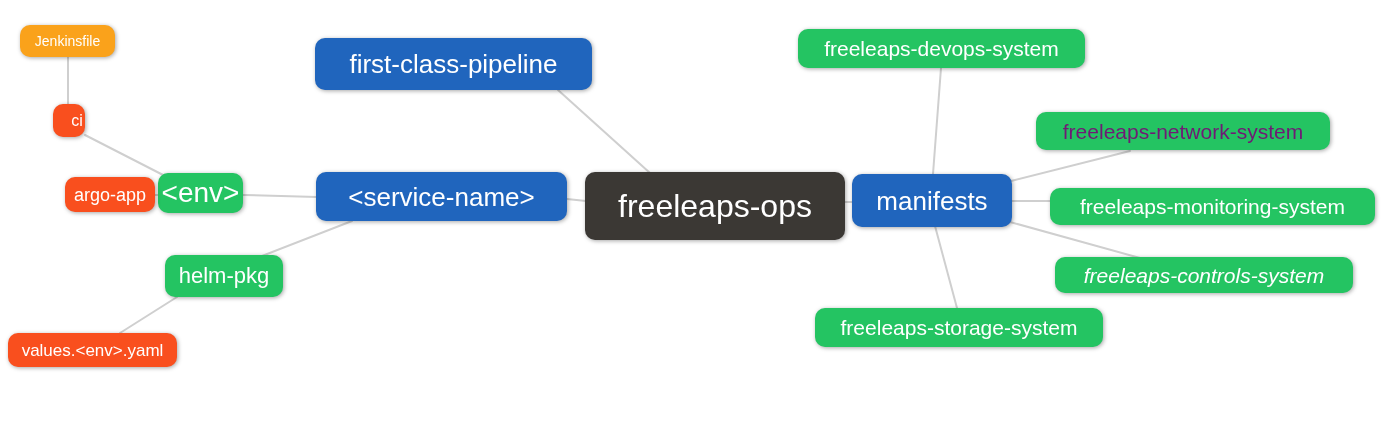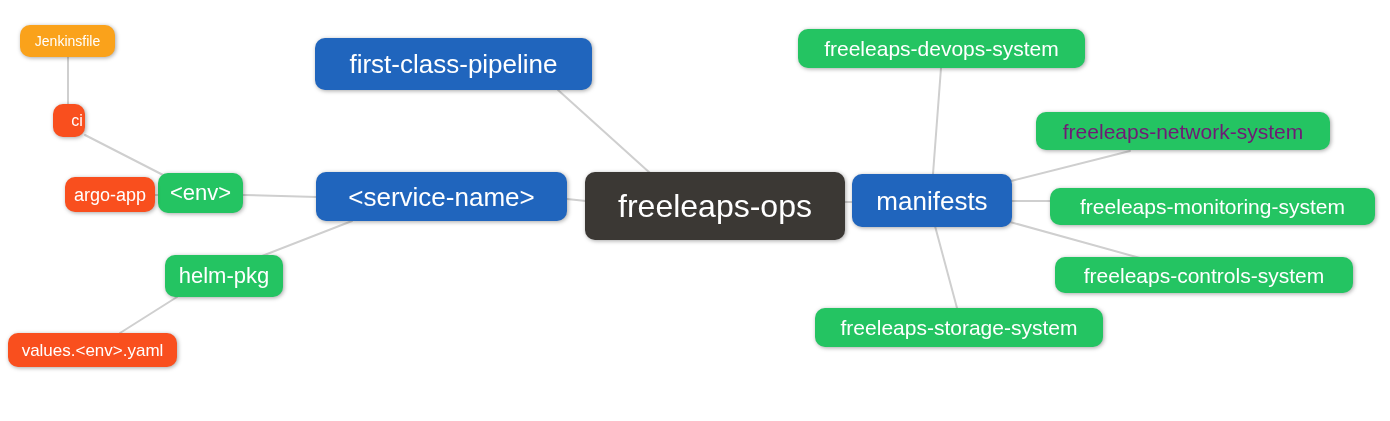--- a/index.html
+++ b/index.html
@@ -54,24 +54,24 @@
       <line x1="933" y1="174" x2="941" y2="68" stroke="#CFCFCF" stroke-width="2" stroke-linecap="round"></line>
       <line x1="1011" y1="181" x2="1130" y2="151" stroke="#CFCFCF" stroke-width="2" stroke-linecap="round"></line>
       <line x1="1011" y1="201" x2="1051" y2="201" stroke="#CFCFCF" stroke-width="2" stroke-linecap="round"></line>
       <line x1="1010" y1="222" x2="1140" y2="258" stroke="#CFCFCF" stroke-width="2" stroke-linecap="round"></line>
       <line x1="935" y1="226" x2="957" y2="308" stroke="#CFCFCF" stroke-width="2" stroke-linecap="round"></line>
     </svg>
 <div class="node" style="left: 585px; top: 172px; width: 260px; height: 68px; font-size: 32px; background: rgb(59, 56, 52); color: rgb(255, 255, 255);">freeleaps-ops</div>
     <div class="node" style="left: 315px; top: 38px; width: 277px; height: 52px; font-size: 26px; background: rgb(32, 101, 189); color: rgb(255, 255, 255);">first-class-pipeline</div>
     <div class="node" style="left: 316px; top: 172px; width: 251px; height: 49px; font-size: 26px; background: rgb(32, 101, 189); color: rgb(255, 255, 255);">&lt;service-name&gt;</div>
     <div class="node" style="left: 852px; top: 174px; width: 160px; height: 53px; font-size: 26px; background: rgb(32, 101, 189); color: rgb(255, 255, 255);">manifests</div>
-    <div class="node" style="left: 158px; top: 173px; width: 85px; height: 40px; font-size: 22px; background: rgb(36, 196, 98); color: rgb(255, 255, 255);">&lt;env&gt;</div>
+    <div class="node" style="left: 158px; top: 173px; width: 85px; height: 40px; font-size: 28px; background: rgb(36, 196, 98); color: rgb(255, 255, 255);">&lt;env&gt;</div>
     <div class="node" style="left: 147px; top: 255px; width: 118px; height: 42px; font-size: 22px; background: rgb(36, 196, 98); color: rgb(255, 255, 255); margin-left: 18px;">helm-pkg</div>
     <div class="node" style="left: 53px; top: 104px; width: 32px; height: 33px; font-size: 16px; background: rgb(249, 79, 30); color: rgb(255, 255, 255); padding-left: 16px;">ci</div>
     <div class="node" style="left: 32px; top: 177px; width: 90px; height: 35px; font-size: 18px; background: rgb(249, 79, 30); color: rgb(255, 255, 255); margin-left: 33px;">argo-app</div>
     <div class="node" style="left: 20px; top: 25px; width: 95px; height: 32px; font-size: 14px; background: rgb(250, 162, 27); color: rgb(255, 255, 255);">Jenkinsfile</div>
     <div class="node" style="left: 8px; top: 333px; width: 169px; height: 34px; font-size: 17px; background: rgb(249, 79, 30); color: rgb(255, 255, 255);">values.&lt;env&gt;.yaml</div>
     <div class="node" style="left: 798px; top: 29px; width: 287px; height: 39px; font-size: 21px; background: rgb(36, 196, 98); color: rgb(255, 255, 255);">freeleaps-devops-system</div>
     <div class="node" style="left: 1036px; top: 112px; width: 294px; height: 38px; font-size: 21px; background: rgb(36, 196, 98); color: #701a75;">freeleaps-network-system</div>
     <div class="node" style="left: 1050px; top: 188px; width: 325px; height: 37px; font-size: 21px; background: rgb(36, 196, 98); color: rgb(255, 255, 255);">freeleaps-monitoring-system</div>
-    <div class="node" style="left: 1055px; top: 257px; width: 298px; height: 36px; font-size: 21px; background: rgb(36, 196, 98); color: rgb(255, 255, 255);">freeleaps-controls-system</div>
+    <div class="node" style="left: 1055px; top: 257px; width: 298px; height: 36px; font-size: 21px; background: rgb(36, 196, 98); color: rgb(255, 255, 255); font-style: italic;">freeleaps-controls-system</div>
     <div class="node" style="left: 815px; top: 308px; width: 288px; height: 39px; font-size: 21px; background: rgb(36, 196, 98); color: rgb(255, 255, 255);">freeleaps-storage-system</div>
   </div>
 
 </body></html>

